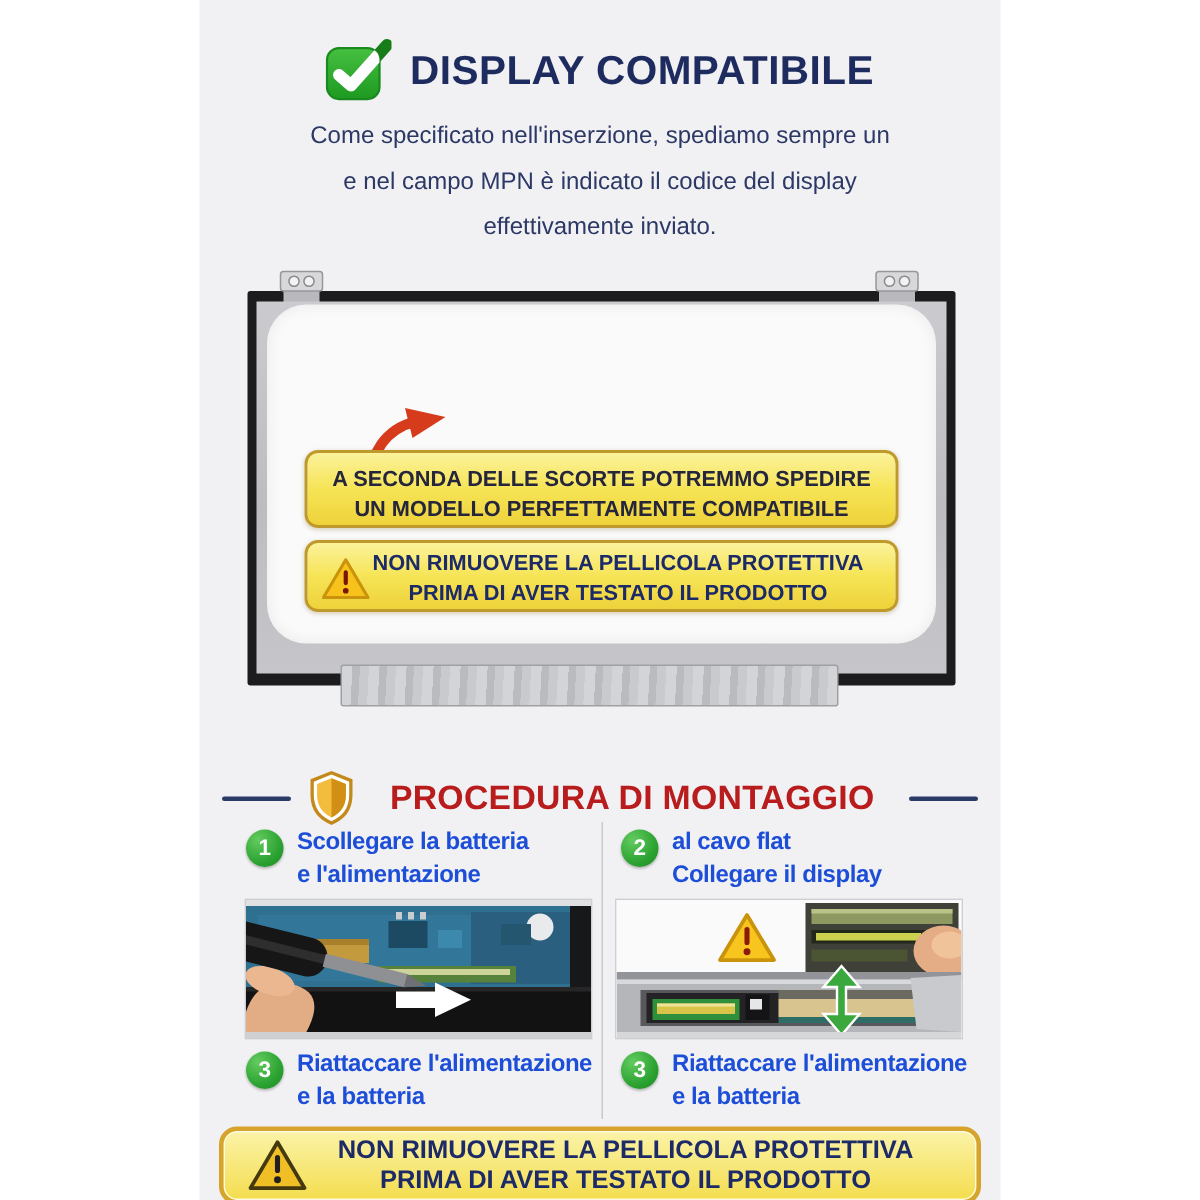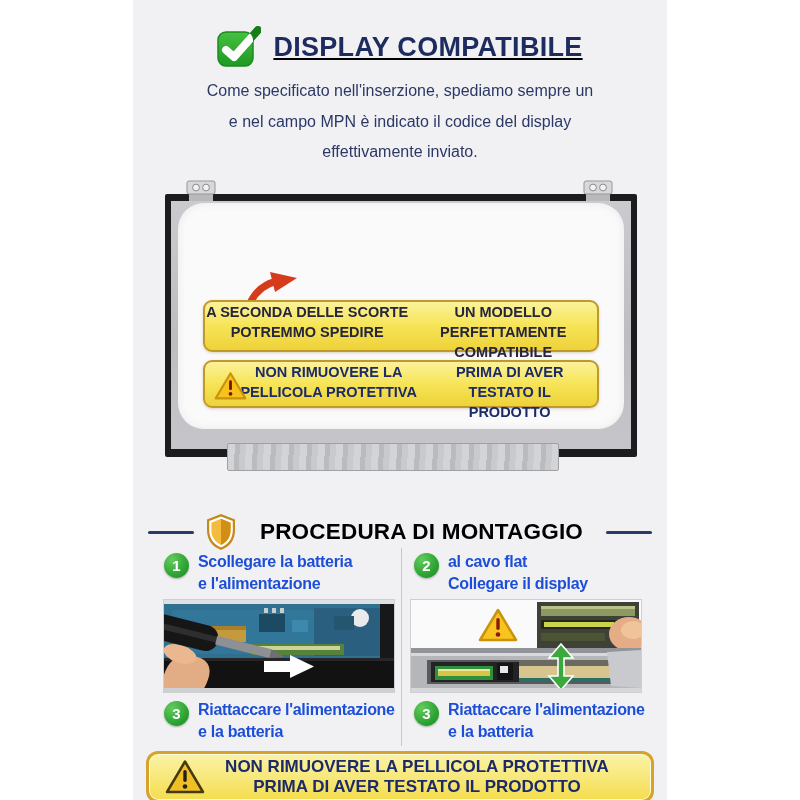--- a/index.html
+++ b/index.html
@@ -1,51 +1,51 @@
 <!DOCTYPE html>
 <html><head>
 <meta charset="utf-8">
 <style>
   html,body{margin:0;padding:0;background:#ffffff;}
   .canvas{position:relative;width:800px;height:800px;background:#ffffff;overflow:hidden;
           font-family:"Liberation Sans",sans-serif;}
   .strip{position:absolute;left:133px;top:0;width:534px;height:800px;background:#f1f1f3;}
 
   
-  .hdr{position:absolute;top:26px;left:0;right:0;display:flex;align-items:center;justify-content:center;gap:12px;text-decoration:underline;}
+  .hdr{position:absolute;top:26px;left:0;right:0;display:flex;align-items:center;justify-content:center;gap:12px;}
   .hdr h1{font-size:27px;font-weight:700;color:#1e2b5f;margin:0;letter-spacing:.3px;}
 
   
   .intro{position:absolute;top:76px;left:0;right:0;text-align:center;color:#2c3866;
          font-size:16px;line-height:30.5px;}
 
   
   .panel{position:absolute;left:32px;top:194px;width:472px;height:263px;background:#1c1c1e;border-radius:2px;}
   .panel-metal{position:absolute;left:6px;right:6px;top:7px;bottom:8px;
                background:linear-gradient(180deg,#cbcbcf,#bdbdc1 55%,#c6c6ca);}
   .panel-white{position:absolute;left:13px;right:13px;top:9px;bottom:28px;background:#fafafb;
                border-radius:26px;box-shadow:inset 0 0 10px rgba(0,0,0,.07);}
   .hinge{position:absolute;top:-14px;width:30px;height:26px;}
   .hinge-left{left:21px;} .hinge-right{right:24px;}
   .red-arrow{position:absolute;left:72px;top:76px;width:64px;height:56px;}
   .lbl{position:absolute;left:38px;right:38px;height:48px;border-radius:9px;border:2px solid #bf992c;
        background:linear-gradient(180deg,#fbf29b 0%,#f6e456 50%,#eed23a 100%);
-       display:flex;flex-direction:row;justify-content:flex-start;text-align:center;
+       display:flex;flex-direction:column;justify-content:flex-end;text-align:center;
        font-weight:700;font-size:14.5px;line-height:20px;box-shadow:0 1px 3px rgba(120,90,0,.25);}
   .lbl-stock{top:106px;color:#25253c;}
   .lbl-film{top:166px;color:#1c2a68;padding-left:26px;padding-right:4px;box-sizing:border-box;}
   .lbl-tri{position:absolute;left:9px;top:9px;width:33px;height:30px;}
   .foil{position:absolute;left:62px;width:330px;bottom:-14px;height:26px;
         background:repeating-linear-gradient(93deg,#d3d4d8 0 7px,#babbbf 7px 12px,#c9cace 12px 18px);
         border:1px solid #9fa0a4;border-radius:2px;}
 
   
   .sec{position:absolute;top:507px;left:0;right:0;display:flex;align-items:center;justify-content:center;gap:11px;}
   .rule{width:46px;height:3px;background:#2c3a68;border-radius:2px;}
-  .sec h2{font-size:22.5px;font-weight:700;color:#000000;margin:12px;letter-spacing:.2px;}
+  .sec h2{font-size:22.5px;font-weight:700;color:#b91c1c;margin:12px;letter-spacing:.2px;}
   .shield{width:32px;height:38px;}
 
   
   .step{position:absolute;display:flex;gap:9px;align-items:flex-start;}
   .badge{width:25px;height:25px;border-radius:50%;flex:0 0 25px;
          background:radial-gradient(circle at 32% 28%,#63cb5f,#2ba231 62%,#1d8a24);
          color:#fff;font-weight:700;font-size:15px;display:flex;align-items:center;justify-content:center;
          box-shadow:0 1px 2px rgba(0,0,0,.3);margin-top:2px;}
   .step-txt{font-size:16px;line-height:22px;font-weight:700;color:#1d4ed8;letter-spacing:-.3px;}
   .step-txt div{white-space:nowrap;}

